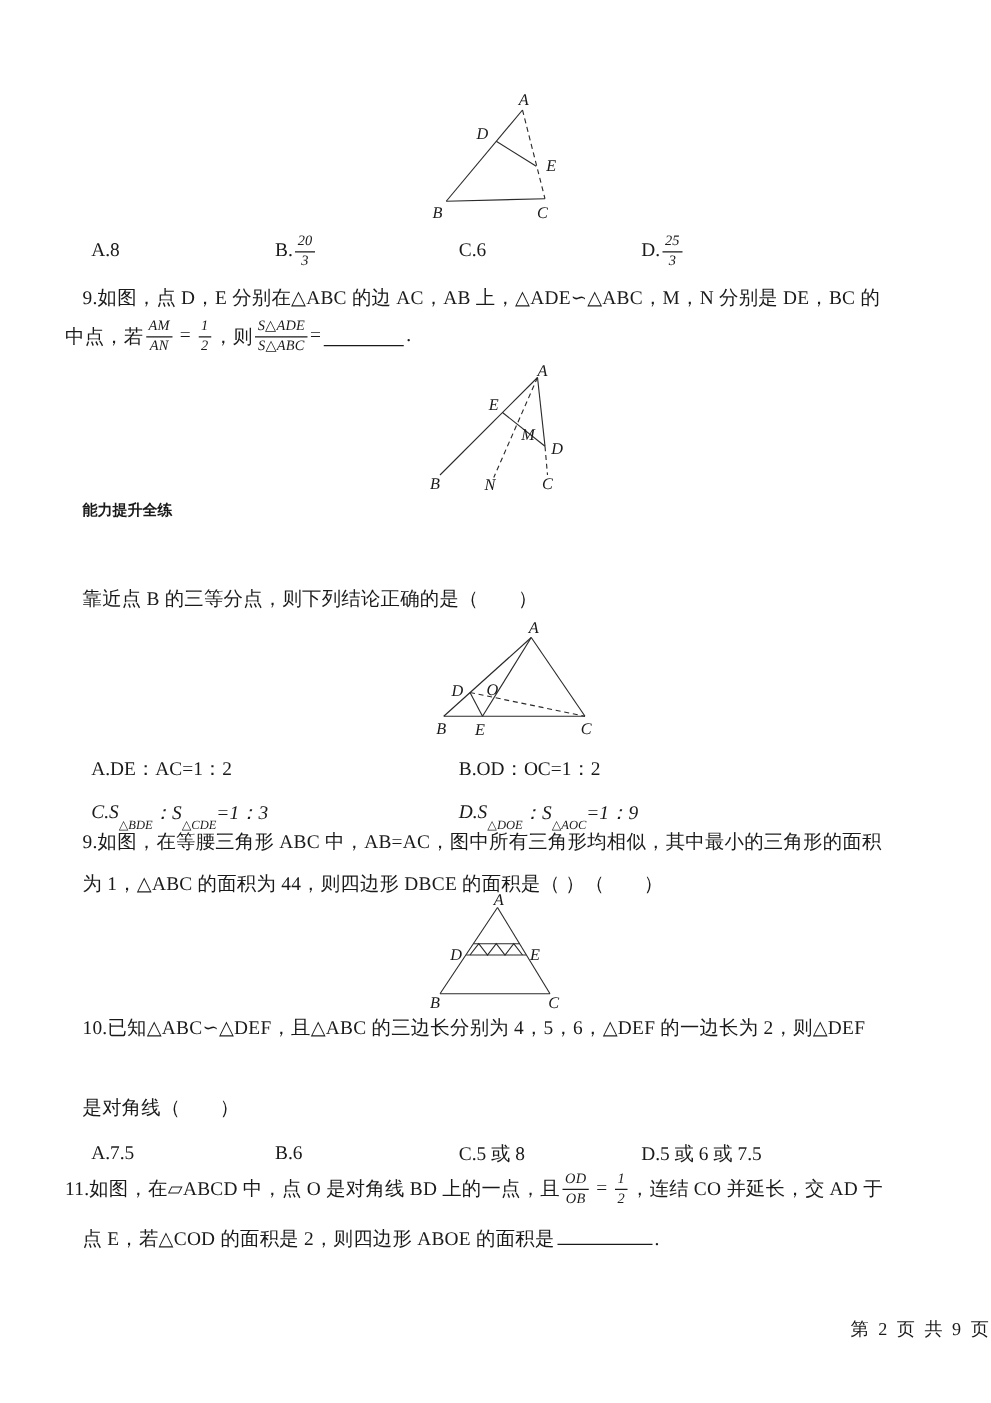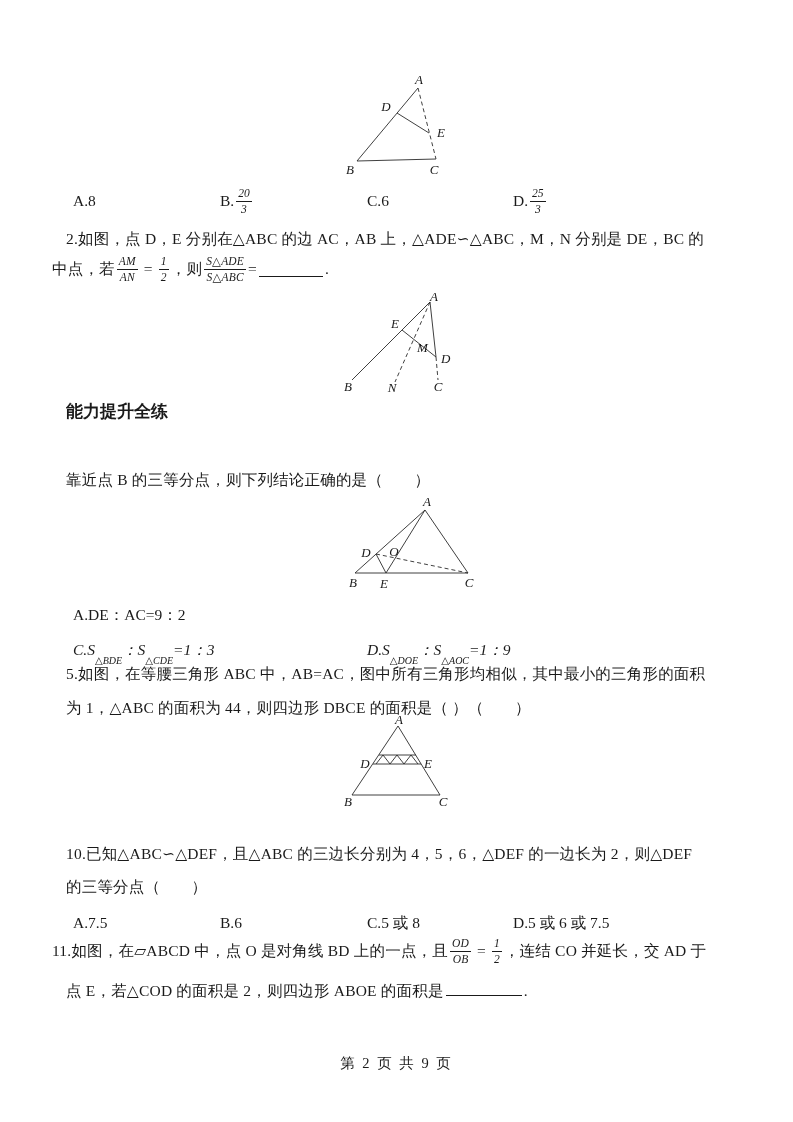--- a/index.html
+++ b/index.html
@@ -16,21 +16,21 @@
     font-size:15.5px;line-height:22px;white-space:nowrap;
     letter-spacing:0.2px;
   }
   .mathline{
     position:absolute;left:52px;width:710px;height:40px;
     display:flex;align-items:center;white-space:nowrap;
     font-size:15.5px;letter-spacing:0.2px;
   }
   .section-title{
     position:absolute;left:66px;width:400px;
-    font-size:17px;font-weight:bold;
+    font-size:12px;font-weight:bold;
     font-family:"Liberation Sans","DejaVu Sans",sans-serif;
   }
   .optrow{position:absolute;left:66px;width:710px;height:36px;}
   .optrow .opt{position:absolute;top:0;font-size:15.5px;display:inline-flex;align-items:center;height:34px;white-space:nowrap;}
   .optrow .c1{left:7px;} .optrow .c2{left:154px;} .optrow .c3{left:301px;} .optrow .c4{left:447px;}
   .frac{
     display:inline-flex;flex-direction:column;align-items:center;
     vertical-align:middle;font-size:11.5px;line-height:1.25;
     font-style:italic;margin:16px 2px;
   }
@@ -39,21 +39,21 @@
   .eq{margin:0 4px;}
   .blank{display:inline-block;width:64px;border-bottom:1px solid #1a1a1a;height:15px;margin:0 2px;}
   .blank.wide{width:76px;}
   sub.trisub{font-size:10px;vertical-align:-3px;letter-spacing:0;margin-top:20px;}
   .fig{position:absolute;}
   .fig svg{display:block;overflow:visible;}
   .fig text{font-size:13px;font-style:italic;fill:#1a1a1a;font-family:"Liberation Serif","DejaVu Serif",serif;}
   .fig line,.fig polyline,.fig path{stroke:#2a2a2a;stroke-width:0.9;fill:none;}
   .dash{stroke-dasharray:4 3;}
   .footer{
-    position:absolute;left:0;width:793px;text-align:center;
+    position:absolute;left:0;width:793px;text-align:right;
     font-size:14.5px;letter-spacing:2px;
   }
 </style>
 </head>
 <body>
 
 <div class="page">
 
   <div class="fig" style="left:333px;top:73px;">
     <svg width="145" height="105" viewBox="0 0 145 105">
@@ -81,21 +81,21 @@
     <span class="opt c3">C.6</span>
     <span class="opt c4">
         <span>D.</span>
         <span class="frac">
           <span class="num">25</span>
           <span class="den">3</span>
         </span>
       </span>
   </div>
 
-  <div class="tline" style="top:228px;">2.如图，点 D，E 分别在△ABC 的边 AC，AB 上，△ADE∽△ABC，M，N 分别是 DE，BC 的</div>
+  <div class="tline" style="top:228px;">9.如图，点 D，E 分别在△ABC 的边 AC，AB 上，△ADE∽△ABC，M，N 分别是 DE，BC 的</div>
   <div class="mathline" style="top:249px;">
     <span>中点，若</span>
     <span class="frac">
         <span class="num">AM</span>
         <span class="den">AN</span>
       </span>
     <span class="eq">=</span>
     <span class="frac">
         <span class="num">1</span>
         <span class="den">2</span>
@@ -142,61 +142,62 @@
       <text x="85" y="10" text-anchor="middle">A</text>
       <text x="24" y="61" text-anchor="middle">D</text>
       <text x="52" y="60" text-anchor="middle">O</text>
       <text x="11" y="91" text-anchor="middle">B</text>
       <text x="42" y="92" text-anchor="middle">E</text>
       <text x="127" y="91" text-anchor="middle">C</text>
     </svg>
   </div>
 
   <div class="optrow" style="top:598px;height:26px;">
-    <span class="opt c1">A.DE：AC=9：2</span>
+    <span class="opt c1">A.DE：AC=1：2</span>
+    <span class="opt c3">B.OD：OC=1：2</span>
   </div>
   <div class="optrow" style="top:633px;height:26px;font-style:italic;">
     <span class="opt c1">
         <span>C.S</span>
         <sub class="trisub">△BDE</sub>
         <span>：S</span>
         <sub class="trisub">△CDE</sub>
         <span>=1：3</span>
       </span>
     <span class="opt c3">
         <span>D.S</span>
         <sub class="trisub">△DOE</sub>
         <span>：S</span>
         <sub class="trisub">△AOC</sub>
         <span>=1：9</span>
       </span>
   </div>
 
-  <div class="tline" style="top:663px;">5.如图，在等腰三角形 ABC 中，AB=AC，图中所有三角形均相似，其中最小的三角形的面积</div>
+  <div class="tline" style="top:663px;">9.如图，在等腰三角形 ABC 中，AB=AC，图中所有三角形均相似，其中最小的三角形的面积</div>
   <div class="tline" style="top:697px;">为 1，△ABC 的面积为 44，则四边形 DBCE 的面积是（ ）（　　）</div>
 
   <div class="fig" style="left:338px;top:718px;">
     <svg width="130" height="85" viewBox="0 0 130 85">
       <line x1="60" y1="8" x2="14" y2="77"></line>
       <line x1="60" y1="8" x2="102" y2="77"></line>
       <line x1="14" y1="77" x2="102" y2="77"></line>
       <line x1="35" y1="46" x2="83" y2="46"></line>
       <line x1="41" y1="37" x2="78" y2="37"></line>
       <polyline points="38,46 45,37 52,46 59,37 66,46 73,37 80,46"></polyline>
       <text x="61" y="6" text-anchor="middle">A</text>
       <text x="27" y="50" text-anchor="middle">D</text>
       <text x="90" y="50" text-anchor="middle">E</text>
       <text x="10" y="88" text-anchor="middle">B</text>
       <text x="105" y="88" text-anchor="middle">C</text>
     </svg>
   </div>
 
 
-  <div class="tline" style="top:843px;">10.已知△ABC∽△DEF，且△ABC 的三边长分别为 4，5，6，△DEF 的一边长为 2，则△DEF</div>
-  <div class="tline" style="top:876px;">的三等分点（　　）</div>
+  <div class="tline" style="top:812px;">10.已知△ABC∽△DEF，且△ABC 的三边长分别为 4，5，6，△DEF 的一边长为 2，则△DEF</div>
+  <div class="tline" style="top:876px;">是对角线（　　）</div>
   <div class="optrow" style="top:906px;height:26px;text-align:center;">
     <span class="opt c1">A.7.5</span>
     <span class="opt c2">B.6</span>
     <span class="opt c3">C.5 或 8</span>
     <span class="opt c4">D.5 或 6 或 7.5</span>
   </div>
 
   <div class="mathline" style="top:931px;">
     <span>11.如图，在▱ABCD 中，点 O 是对角线 BD 上的一点，且</span>
     <span class="frac">

